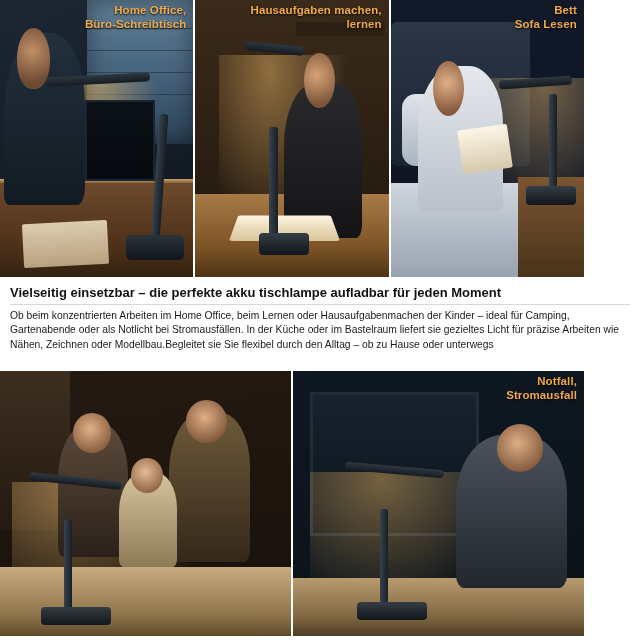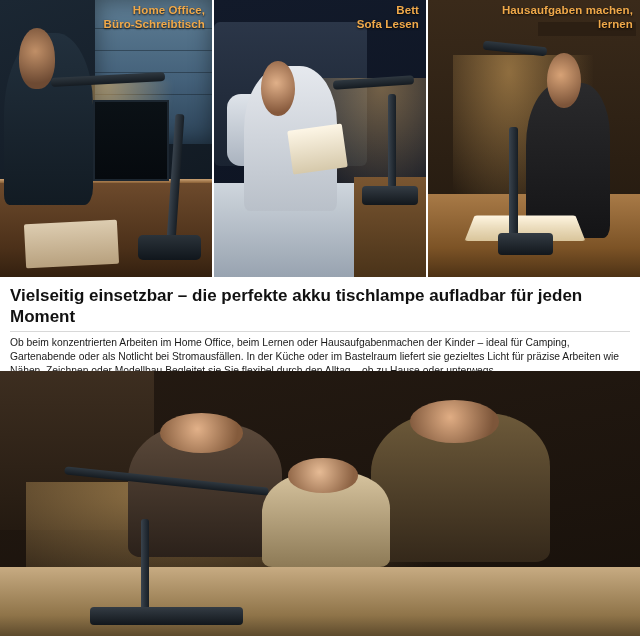--- a/index.html
+++ b/index.html
@@ -18,21 +18,21 @@
     width: 640px;
     height: 641px;
     background: #ffffff;
     display: flex;
     flex-direction: column;
   }
 
   
   .grid-row {
     display: flex;
-    width: 640px;
+    width: 584px;
     gap: 2px;
     background: #ffffff;
   }
   .grid-row.top { height: 277px; }
   .grid-row.bottom { height: 265px; }
 
   .cell {
     position: relative;
     overflow: hidden;
     flex: 1 1 0;
@@ -392,21 +392,21 @@
   }
 
   
   .text-band {
     background: #ffffff;
     padding: 8px 10px 6px 10px;
     height: 94px;
     box-sizing: border-box;
   }
   .headline {
-    font-size: 17px;
+    font-size: 13px;
     font-weight: bold;
     color: #111111;
     margin: 0 0 3px 0;
     line-height: 1.25;
   }
   .rule {
     height: 1px;
     background: #d8d8d8;
     margin: 2px 0 4px 0;
   }
@@ -441,54 +441,54 @@
         <div class="layer papers"></div>
         <div class="layer lamp-bar"></div>
         <div class="layer lamp-arm"></div>
         <div class="layer lamp-base"></div>
       </div>
       <div class="caption">Home Office,
 Büro-Schreibtisch</div>
     </div>
 
     <div class="cell">
+      <div class="scene s2">
+        <div class="layer wall"></div>
+        <div class="layer shelf"></div>
+        <div class="layer glow"></div>
+        <div class="layer desk"></div>
+        <div class="layer boy-body"></div>
+        <div class="layer boy-head"></div>
+        <div class="layer book"></div>
+        <div class="layer lamp-bar"></div>
+        <div class="layer lamp-arm"></div>
+        <div class="layer lamp-base"></div>
+      </div>
+      <div class="caption">Hausaufgaben machen,
+lernen</div>
+    </div>
+
+    <div class="cell">
       <div class="scene s3">
         <div class="layer headboard"></div>
         <div class="layer glow"></div>
         <div class="layer pillow"></div>
         <div class="layer blanket"></div>
         <div class="layer person"></div>
         <div class="layer head"></div>
         <div class="layer book"></div>
         <div class="layer nightstand"></div>
         <div class="layer lamp-bar"></div>
         <div class="layer lamp-arm"></div>
         <div class="layer lamp-base"></div>
       </div>
       <div class="caption">Bett
 Sofa Lesen</div>
     </div>
 
-    <div class="cell">
-      <div class="scene s2">
-        <div class="layer wall"></div>
-        <div class="layer shelf"></div>
-        <div class="layer glow"></div>
-        <div class="layer desk"></div>
-        <div class="layer boy-body"></div>
-        <div class="layer boy-head"></div>
-        <div class="layer book"></div>
-        <div class="layer lamp-bar"></div>
-        <div class="layer lamp-arm"></div>
-        <div class="layer lamp-base"></div>
-      </div>
-      <div class="caption">Hausaufgaben machen,
-lernen</div>
-    </div>
-
   </div>
 
   <div class="text-band">
     <div class="headline">Vielseitig einsetzbar – die perfekte akku tischlampe aufladbar für jeden Moment</div>
     <div class="rule"></div>
     <div class="body-copy">Ob beim konzentrierten Arbeiten im Home Office, beim Lernen oder Hausaufgabenmachen der Kinder – ideal für Camping, Gartenabende oder als Notlicht bei Stromausfällen. In der Küche oder im Bastelraum liefert sie gezieltes Licht für präzise Arbeiten wie Nähen, Zeichnen oder Modellbau.Begleitet sie Sie flexibel durch den Alltag – ob zu Hause oder unterwegs</div>
   </div>
 
   <div class="grid-row bottom">
 
@@ -503,16 +503,30 @@
         <div class="layer p2"></div>
         <div class="layer p2h"></div>
         <div class="layer kid"></div>
         <div class="layer kidh"></div>
         <div class="layer lamp-bar"></div>
         <div class="layer lamp-arm"></div>
         <div class="layer lamp-base"></div>
       </div>
     </div>
 
+    <div class="cell">
+      <div class="scene s6">
+        <div class="layer winframe"></div>
+        <div class="layer glow"></div>
+        <div class="layer counter"></div>
+        <div class="layer person"></div>
+        <div class="layer head"></div>
+        <div class="layer lamp-bar"></div>
+        <div class="layer lamp-arm"></div>
+        <div class="layer lamp-base"></div>
+      </div>
+      <div class="caption">Notfall,
+Stromausfall</div>
+    </div>
 
   </div>
 
 </div>
 
 </body></html>

